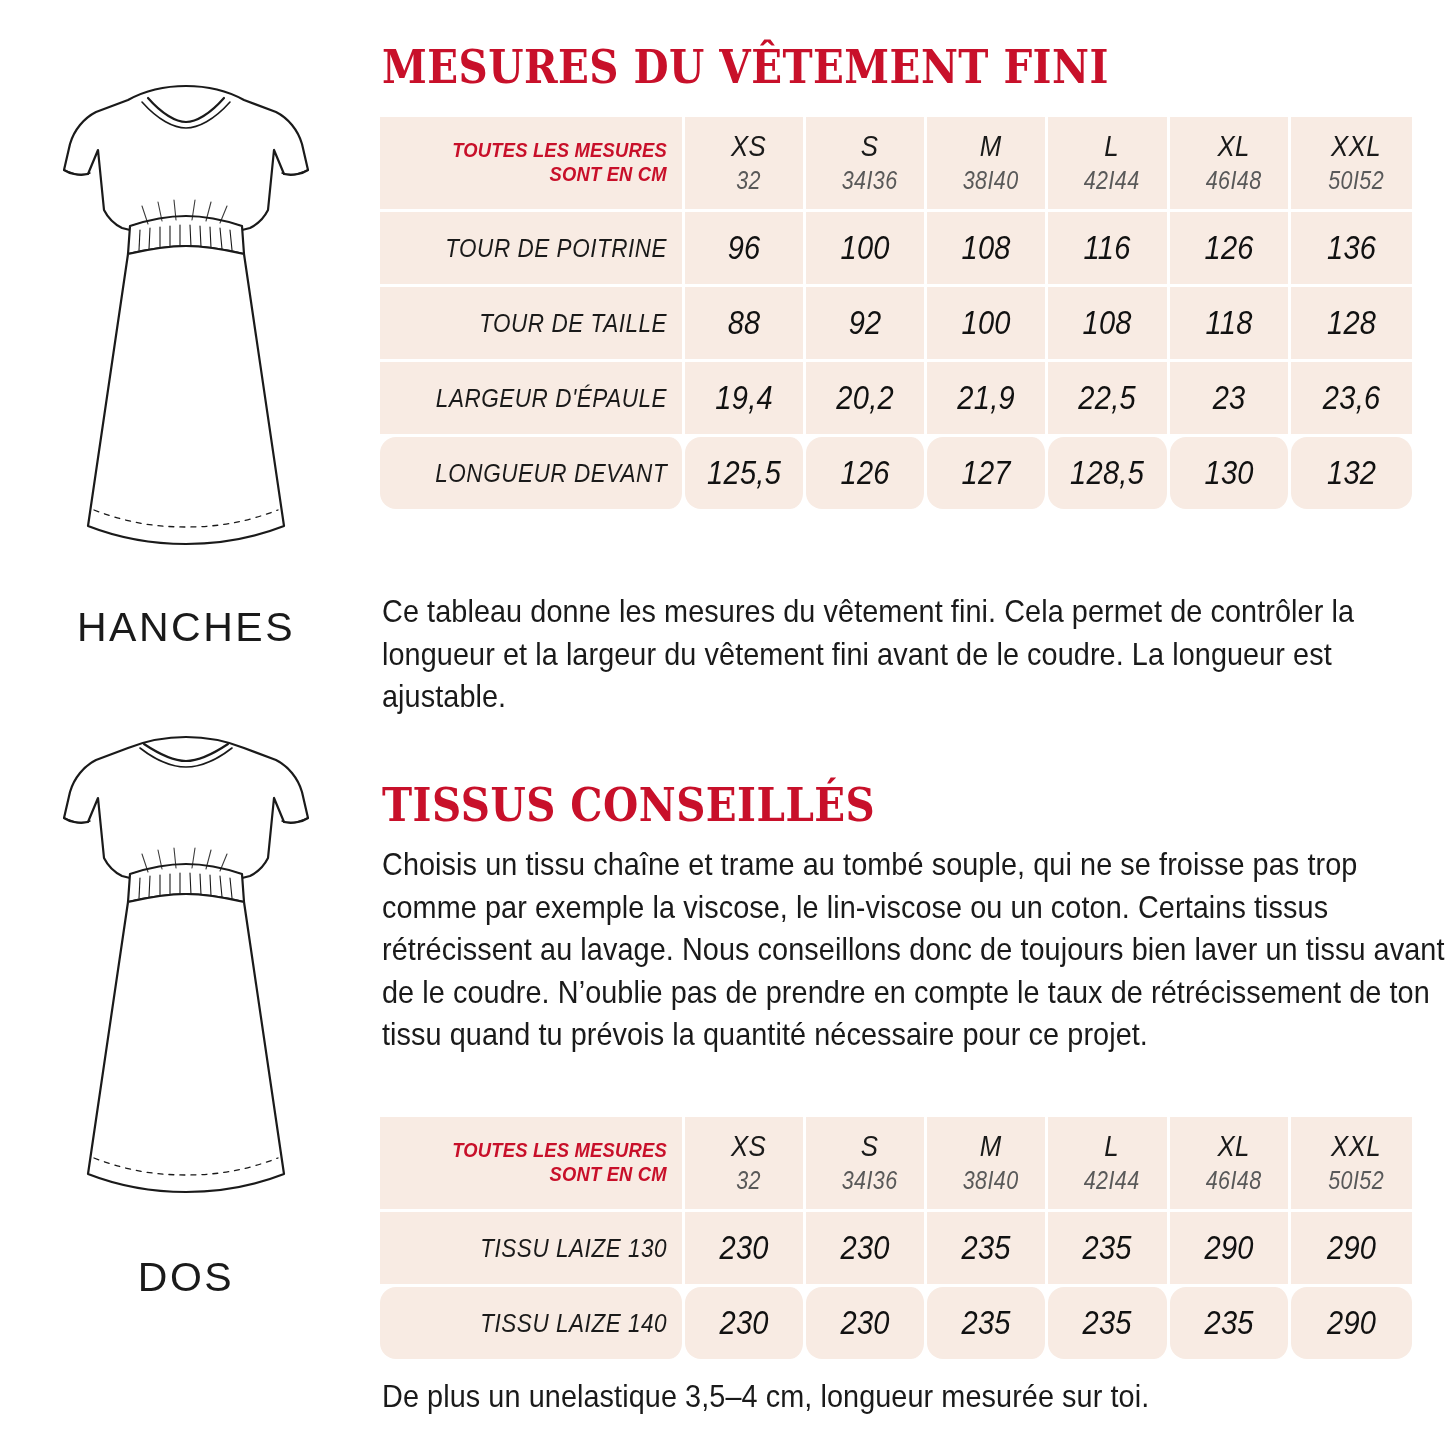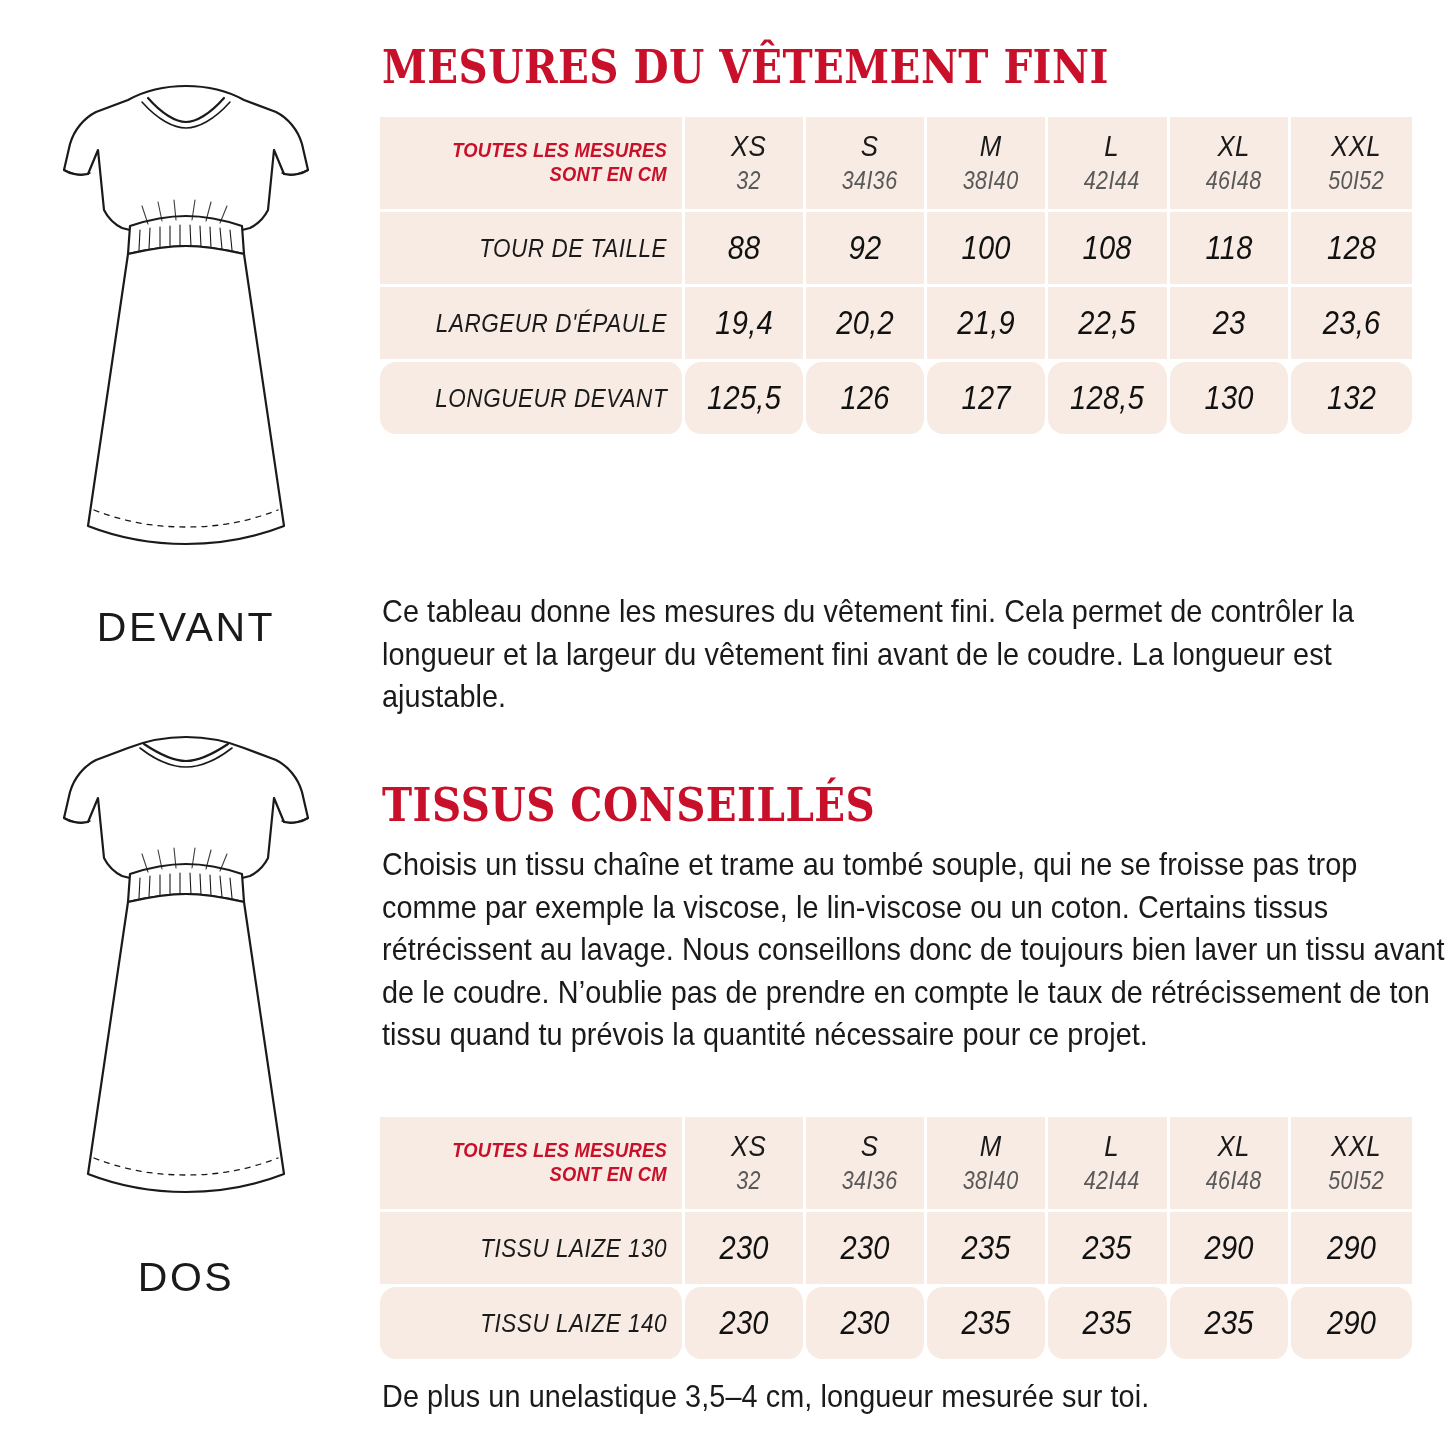--- a/index.html
+++ b/index.html
@@ -204,21 +204,21 @@
             <path d="M170 180 L177 204"></path>
               <path d="M184 178 L193 198"></path>
           </g>
 
           <path d="M92 176 C118 170 134 168 150 168 C166 168 182 170 208 176
                    L248 448 C212 462 180 466 150 466 C120 466 88 462 52 448 Z"></path>
 
           <path d="M58 432 C92 445 120 449 150 449 C180 449 208 445 242 432" fill="none" stroke-width="1.3" stroke-dasharray="5 6"></path>
         </g>
       </svg>
-      <div class="illus-label">DEVANT</div>
+      <div class="illus-label">HANCHES</div>
     </div>
 
     <div class="illus-block illus-back">
       <svg class="illus-svg" width="300" height="520" viewBox="0 0 300 520">
         <g fill="#ffffff" stroke="#1a1a1a" stroke-width="2.2" stroke-linejoin="round" stroke-linecap="round">
           <path d="M92 20 C112 12 130 9 150 9 C170 9 188 12 208 20
                    L240 32 C252 38 262 50 266 64 L272 90
                    C266 94 256 96 248 94 L238 70
                    L232 130 C228 138 222 144 214 148
                    L206 150 L204 146
@@ -322,20 +322,43 @@
           <td>
               <div class="hdr-size">
               <span class="sz-name">XXL</span>
               <span class="sz-num">50I52</span>
               </div>
             </td>
         </tr>
 
         <tr class="data-row">
           <td>
+              <div class="row-label">TOUR DE POITRINE</div>
+            </td>
+          <td>
+              <div class="row-val">96</div>
+            </td>
+          <td>
+              <div class="row-val">100</div>
+            </td>
+          <td>
+              <div class="row-val">108</div>
+            </td>
+          <td>
+              <div class="row-val">116</div>
+            </td>
+          <td>
+              <div class="row-val">126</div>
+            </td>
+          <td>
+              <div class="row-val">136</div>
+            </td>
+        </tr>
+        <tr class="data-row">
+          <td>
               <div class="row-label">TOUR DE TAILLE</div>
             </td>
           <td>
               <div class="row-val">88</div>
             </td>
           <td>
               <div class="row-val">92</div>
             </td>
           <td>
               <div class="row-val">100</div>

